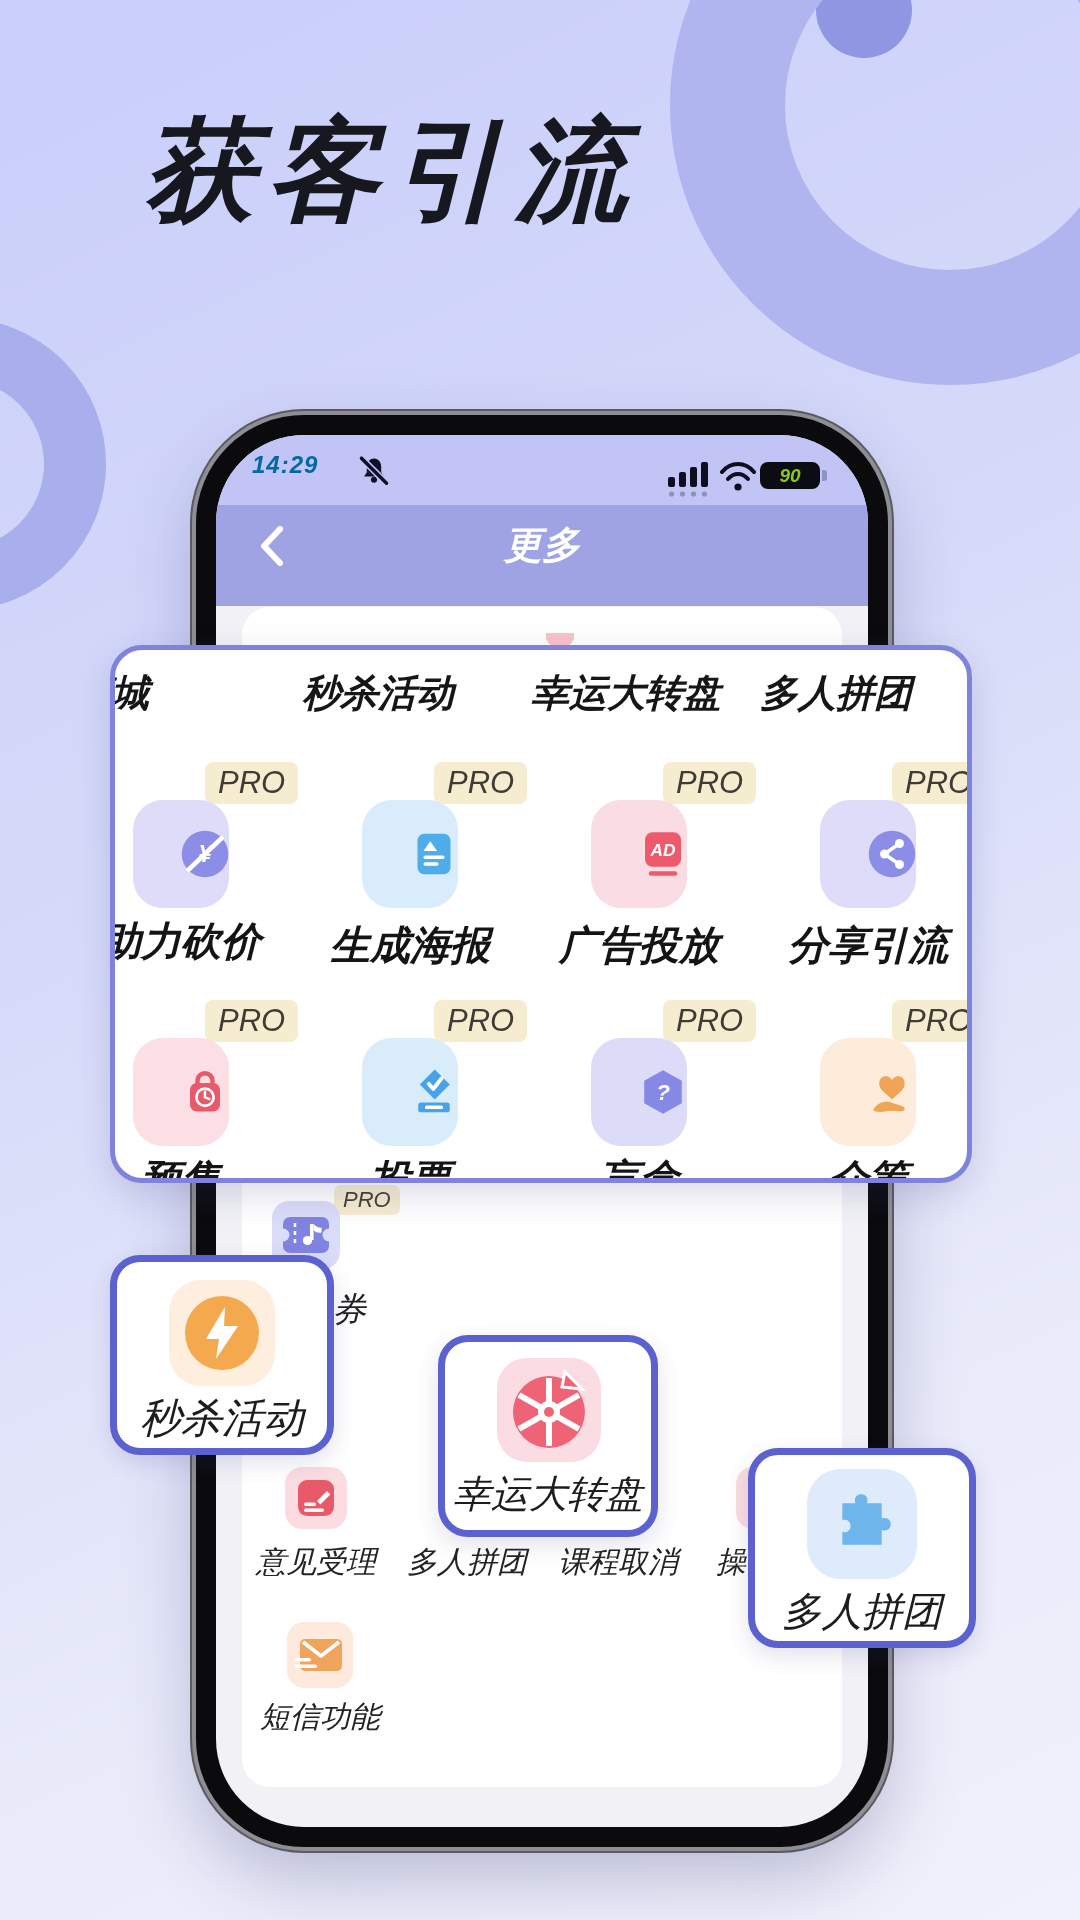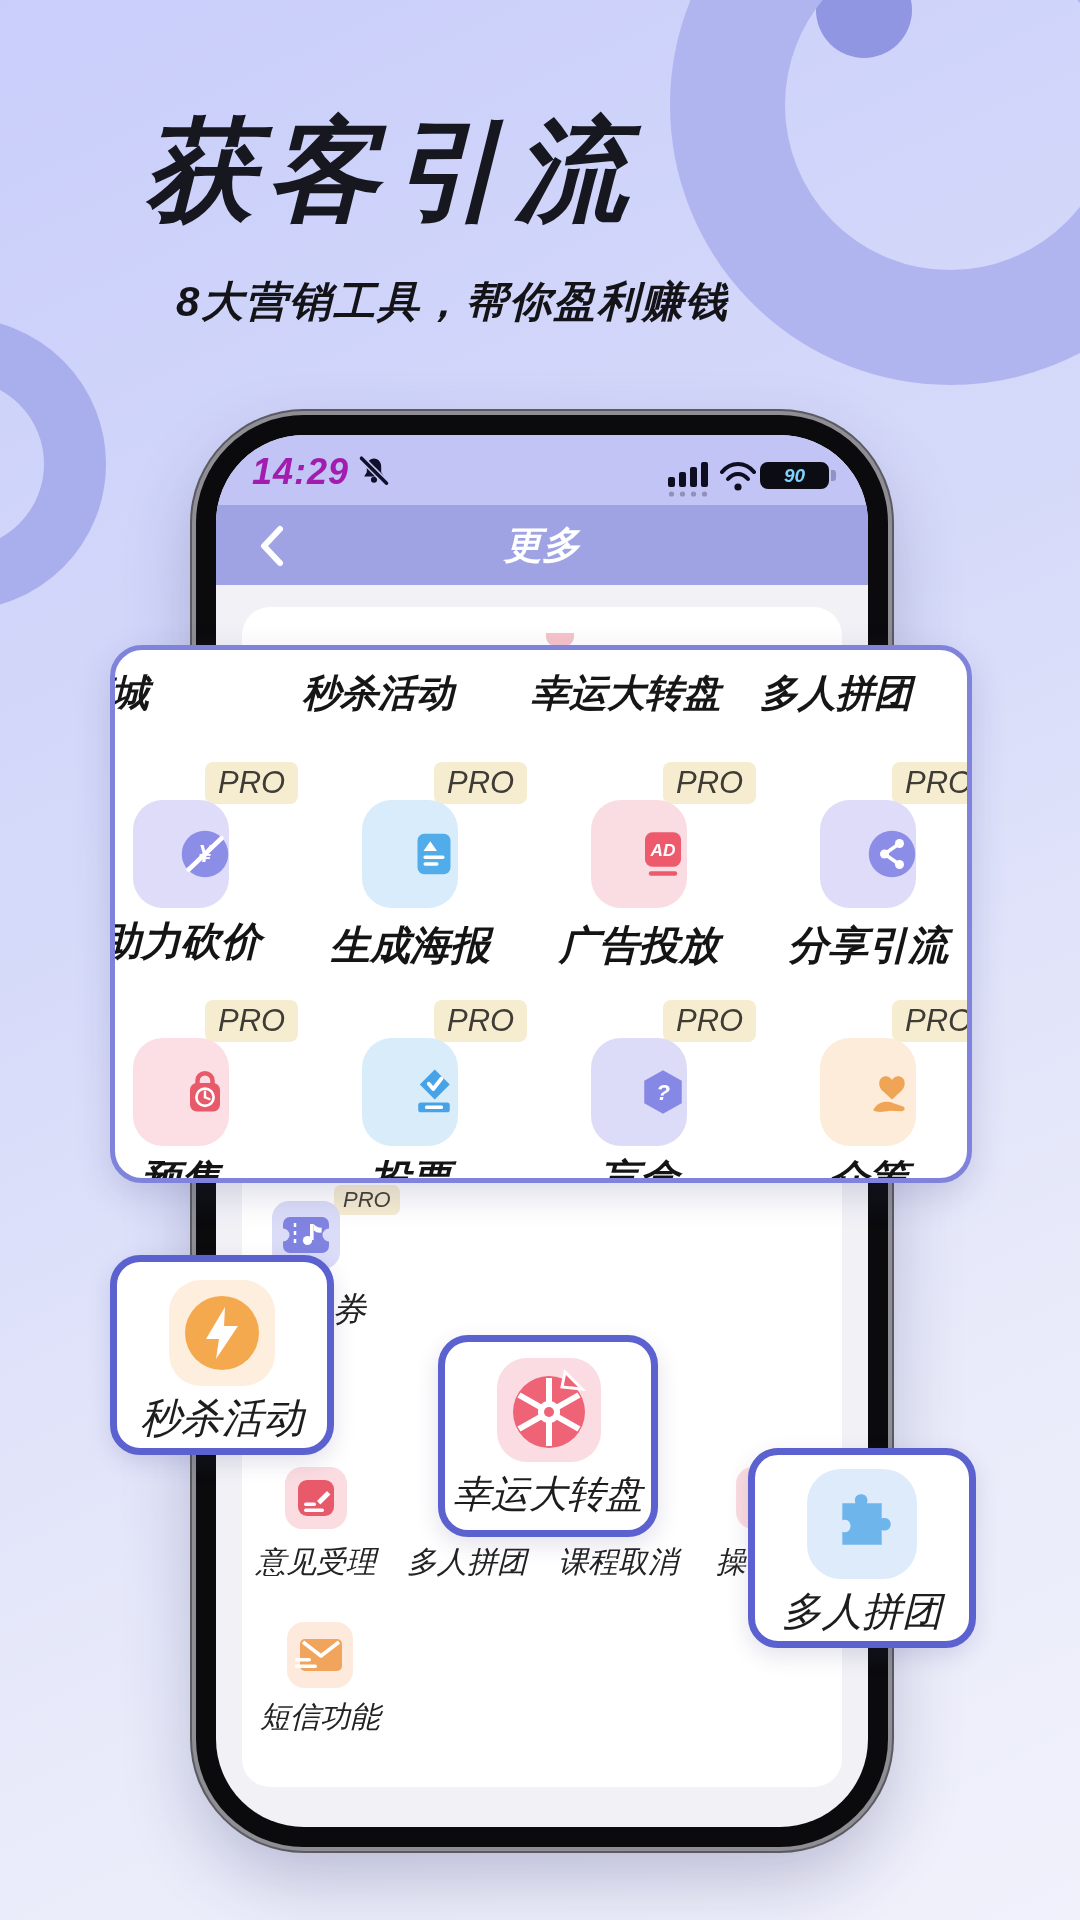--- a/index.html
+++ b/index.html
@@ -20,27 +20,27 @@
   .hero-title { left:143px; top:104px; font-size:112px; font-weight:900; color:#17171f;
                 letter-spacing:12px; line-height:1.2; }
   .hero-sub   { left:176px; top:274px; font-size:42px; font-weight:700; color:#131318; letter-spacing:2px; }
 
   
   .phone { left:196px; top:415px; width:692px; height:1432px; border-radius:108px; background:#0b0b0e;
            box-shadow:0 0 0 4px #8e8e94, 0 0 0 6px #5a5a60, 0 30px 70px rgba(50,50,110,.28); z-index:5; }
   .screen { position:absolute; inset:20px; border-radius:88px; background:#f1f1f6; overflow:hidden; }
 
   .statusbar { left:0; top:0; width:100%; height:70px; background:#c1c4f4; }
-  .navbar    { left:0; top:70px; width:100%; height:80px; background:#9fa3e3; }
+  .navbar    { left:0; top:70px; width:100%; height:101px; background:#9fa3e3; }
   .nav-title { width:100%; text-align:center; line-height:80px; font-size:38px; font-weight:700; color:#fff; }
   .back-btn  { left:34px; top:16px; width:50px; height:50px; }
 
-  .time { left:36px; top:16px; font-size:36px; font-weight:700; color:#a21caf; letter-spacing:1px; }
-  .batt { left:544px; top:27px; width:69px; height:27px; background:#0c0c14; border-radius:8px;
-          color:#7dd3fc; font-size:19px; font-weight:700; text-align:center; line-height:27px; }
+  .time { left:36px; top:16px; font-size:24px; font-weight:700; color:#0369a1; letter-spacing:1px; }
+  .batt { left:544px; top:27px; width:60px; height:27px; background:#0c0c14; border-radius:8px;
+          color:#84cc16; font-size:19px; font-weight:700; text-align:center; line-height:27px; }
   .batt::after { content:''; position:absolute; right:-7px; top:8px; width:5px; height:11px;
                  background:#8f92c4; border-radius:0 3px 3px 0; }
 
   .panel { left:26px; top:172px; width:600px; height:1180px; background:#fff; border-radius:28px; }
   .sliver { left:330px; top:198px; width:28px; height:13px; background:#f7c3cb; border-radius:0 0 9px 9px; }
 
   
   .mini-badge { background:#f6ecd0; color:#44403a; border-radius:7px; font-size:22px;
                 padding:2px 9px; line-height:1.2; }
   .icon-box-s { width:62px; height:62px; border-radius:17px; display:flex; align-items:center; justify-content:center; }
@@ -69,21 +69,20 @@
 </head>
 <body>
 
 <div class="page">
 
   <div class="abs dot-tr"></div>
   <div class="abs ring-tr"></div>
   <div class="abs ring-left"></div>
 
   <div class="abs hero-title">获客引流</div>
-  <div class="abs hero-sub">8大营销工具，帮你盈利赚钱</div>
 
   <div class="abs phone">
     <div class="screen">
 
       <div class="abs statusbar">
         <span class="abs time">14:29</span>
         <svg class="abs" style="left:142px; top:20px;" width="32" height="32" viewBox="0 0 24 24">
           <path d="M12 2.6 C8.6 2.6 6.6 5.4 6.6 8.8 V13 L4.6 16.2 H19.4 L17.4 13 V8.8 C17.4 5.4 15.4 2.6 12 2.6 Z" fill="#10102a"></path>
           <circle cx="12" cy="18.6" r="2.3" fill="#10102a"></circle>
           <line x1="3.4" y1="3.2" x2="20.6" y2="20.4" stroke="#c1c4f4" stroke-width="5"></line>

